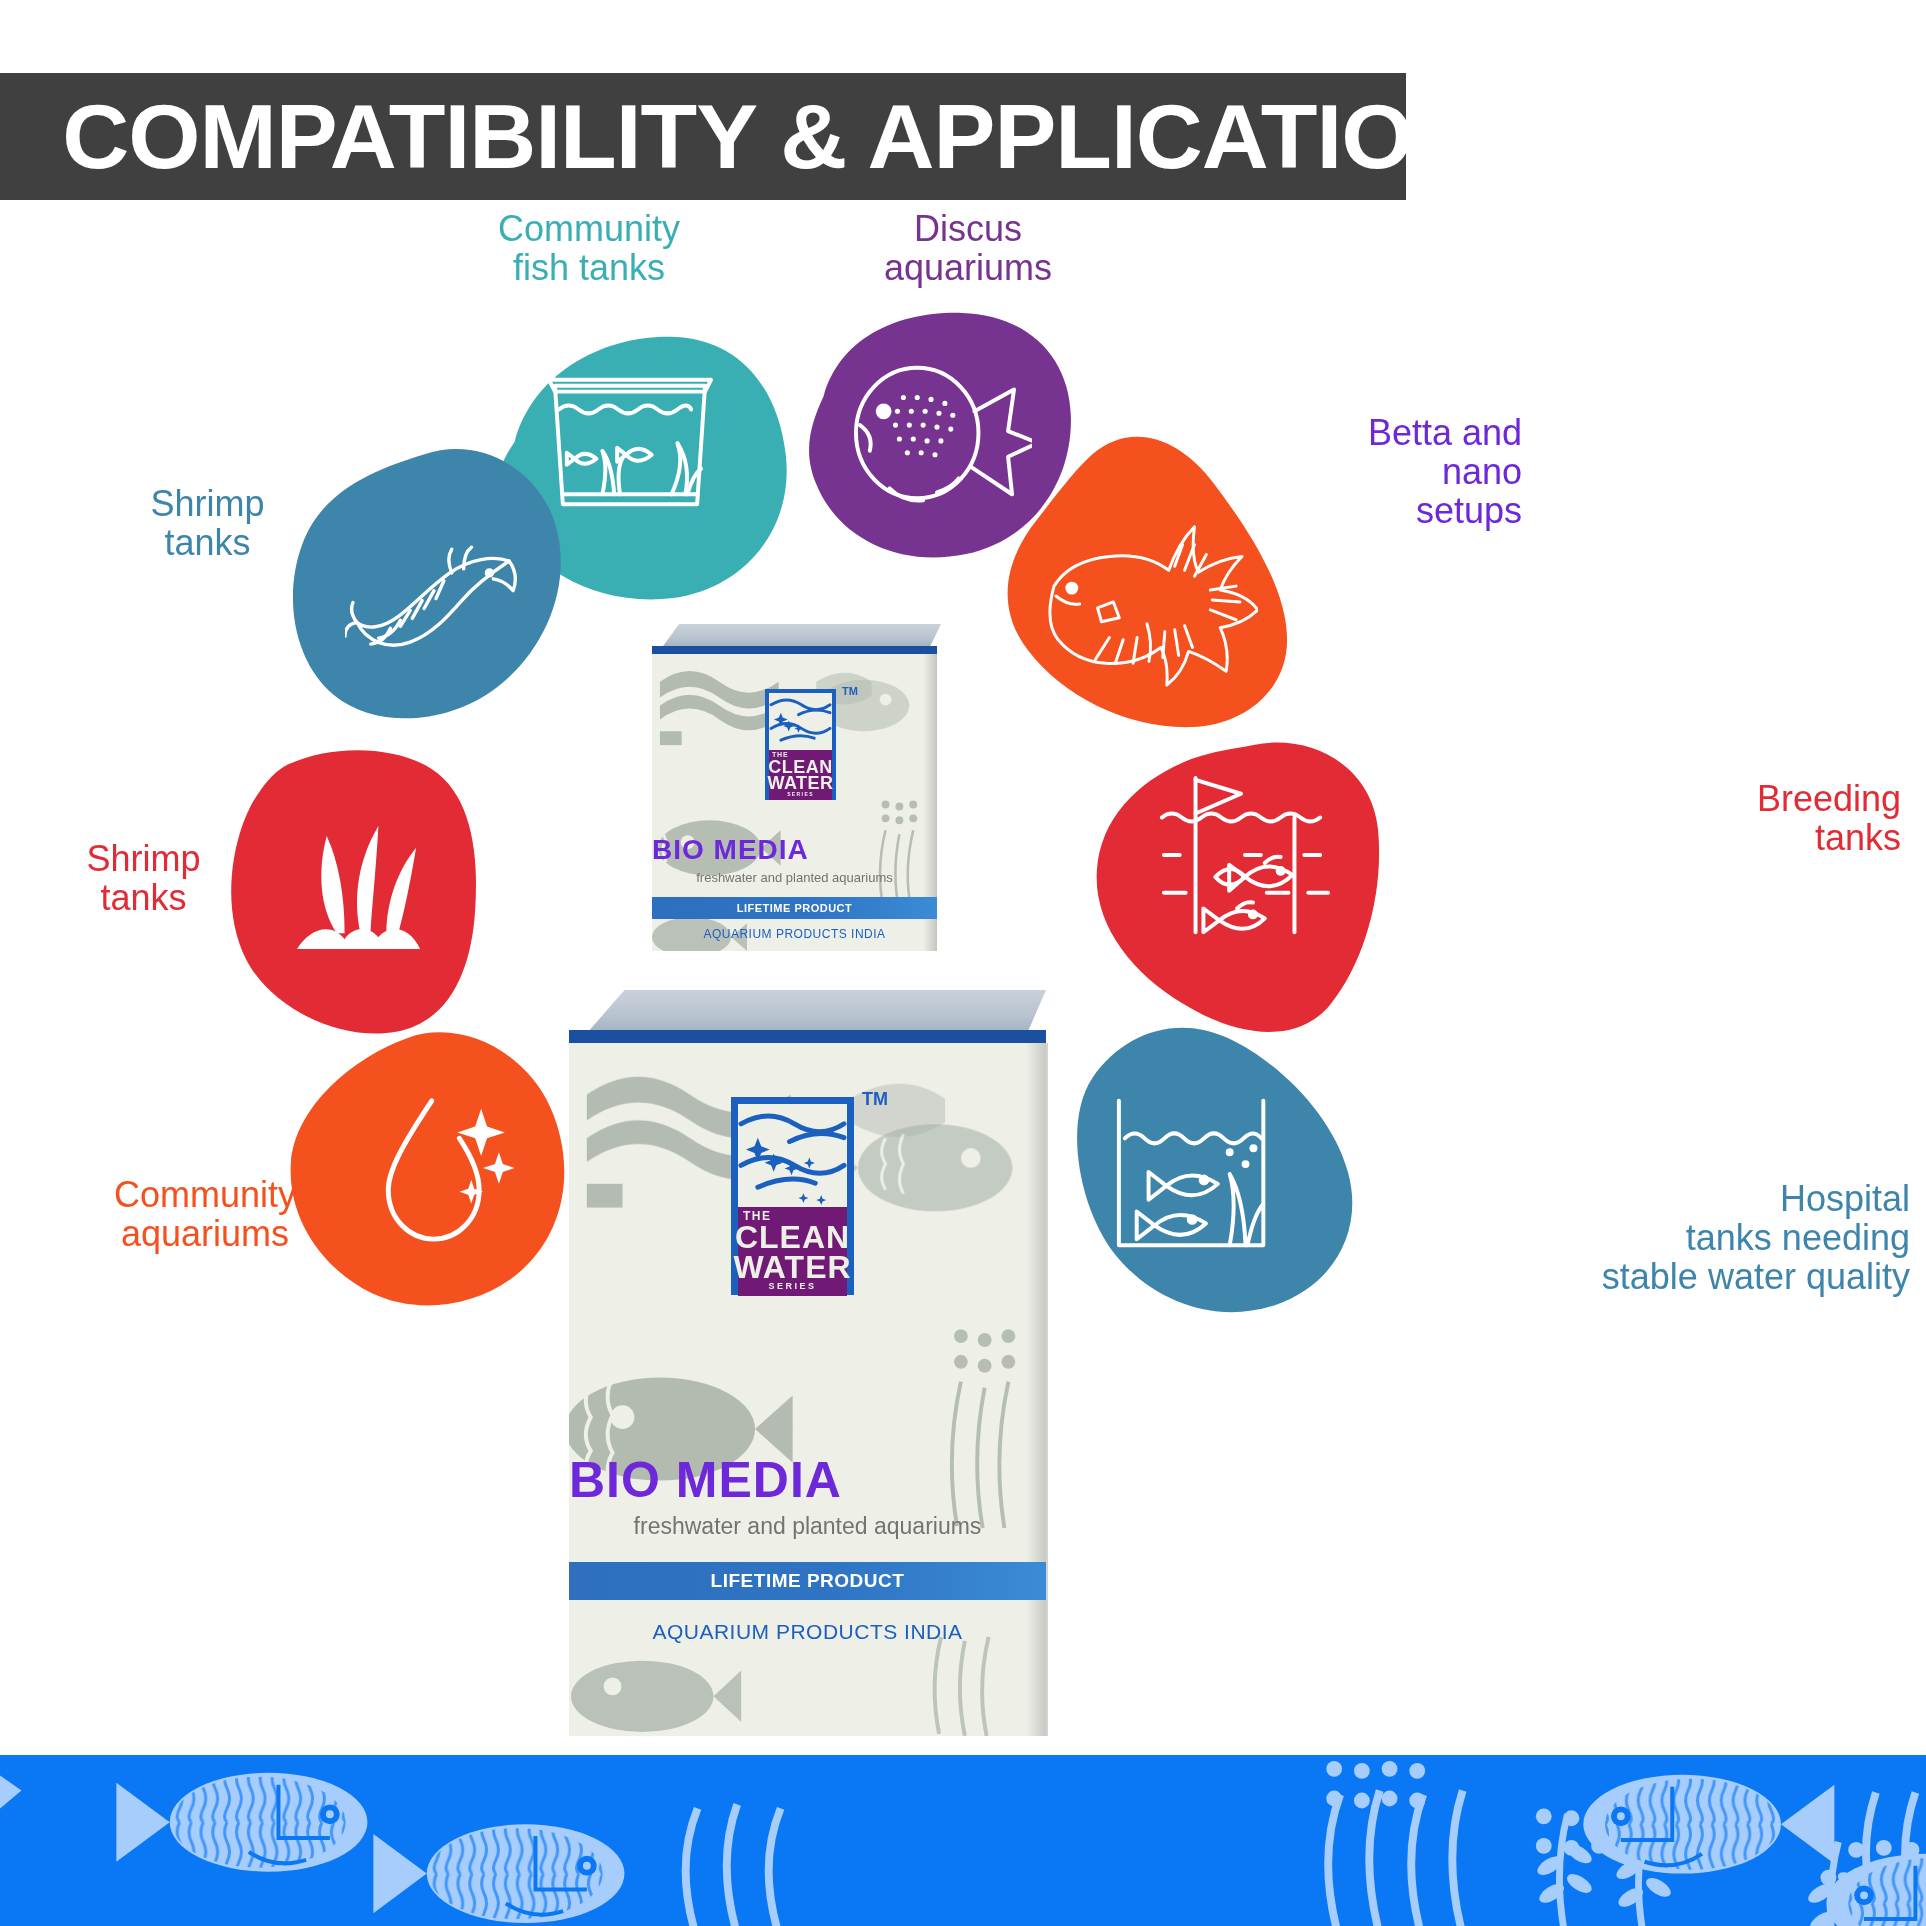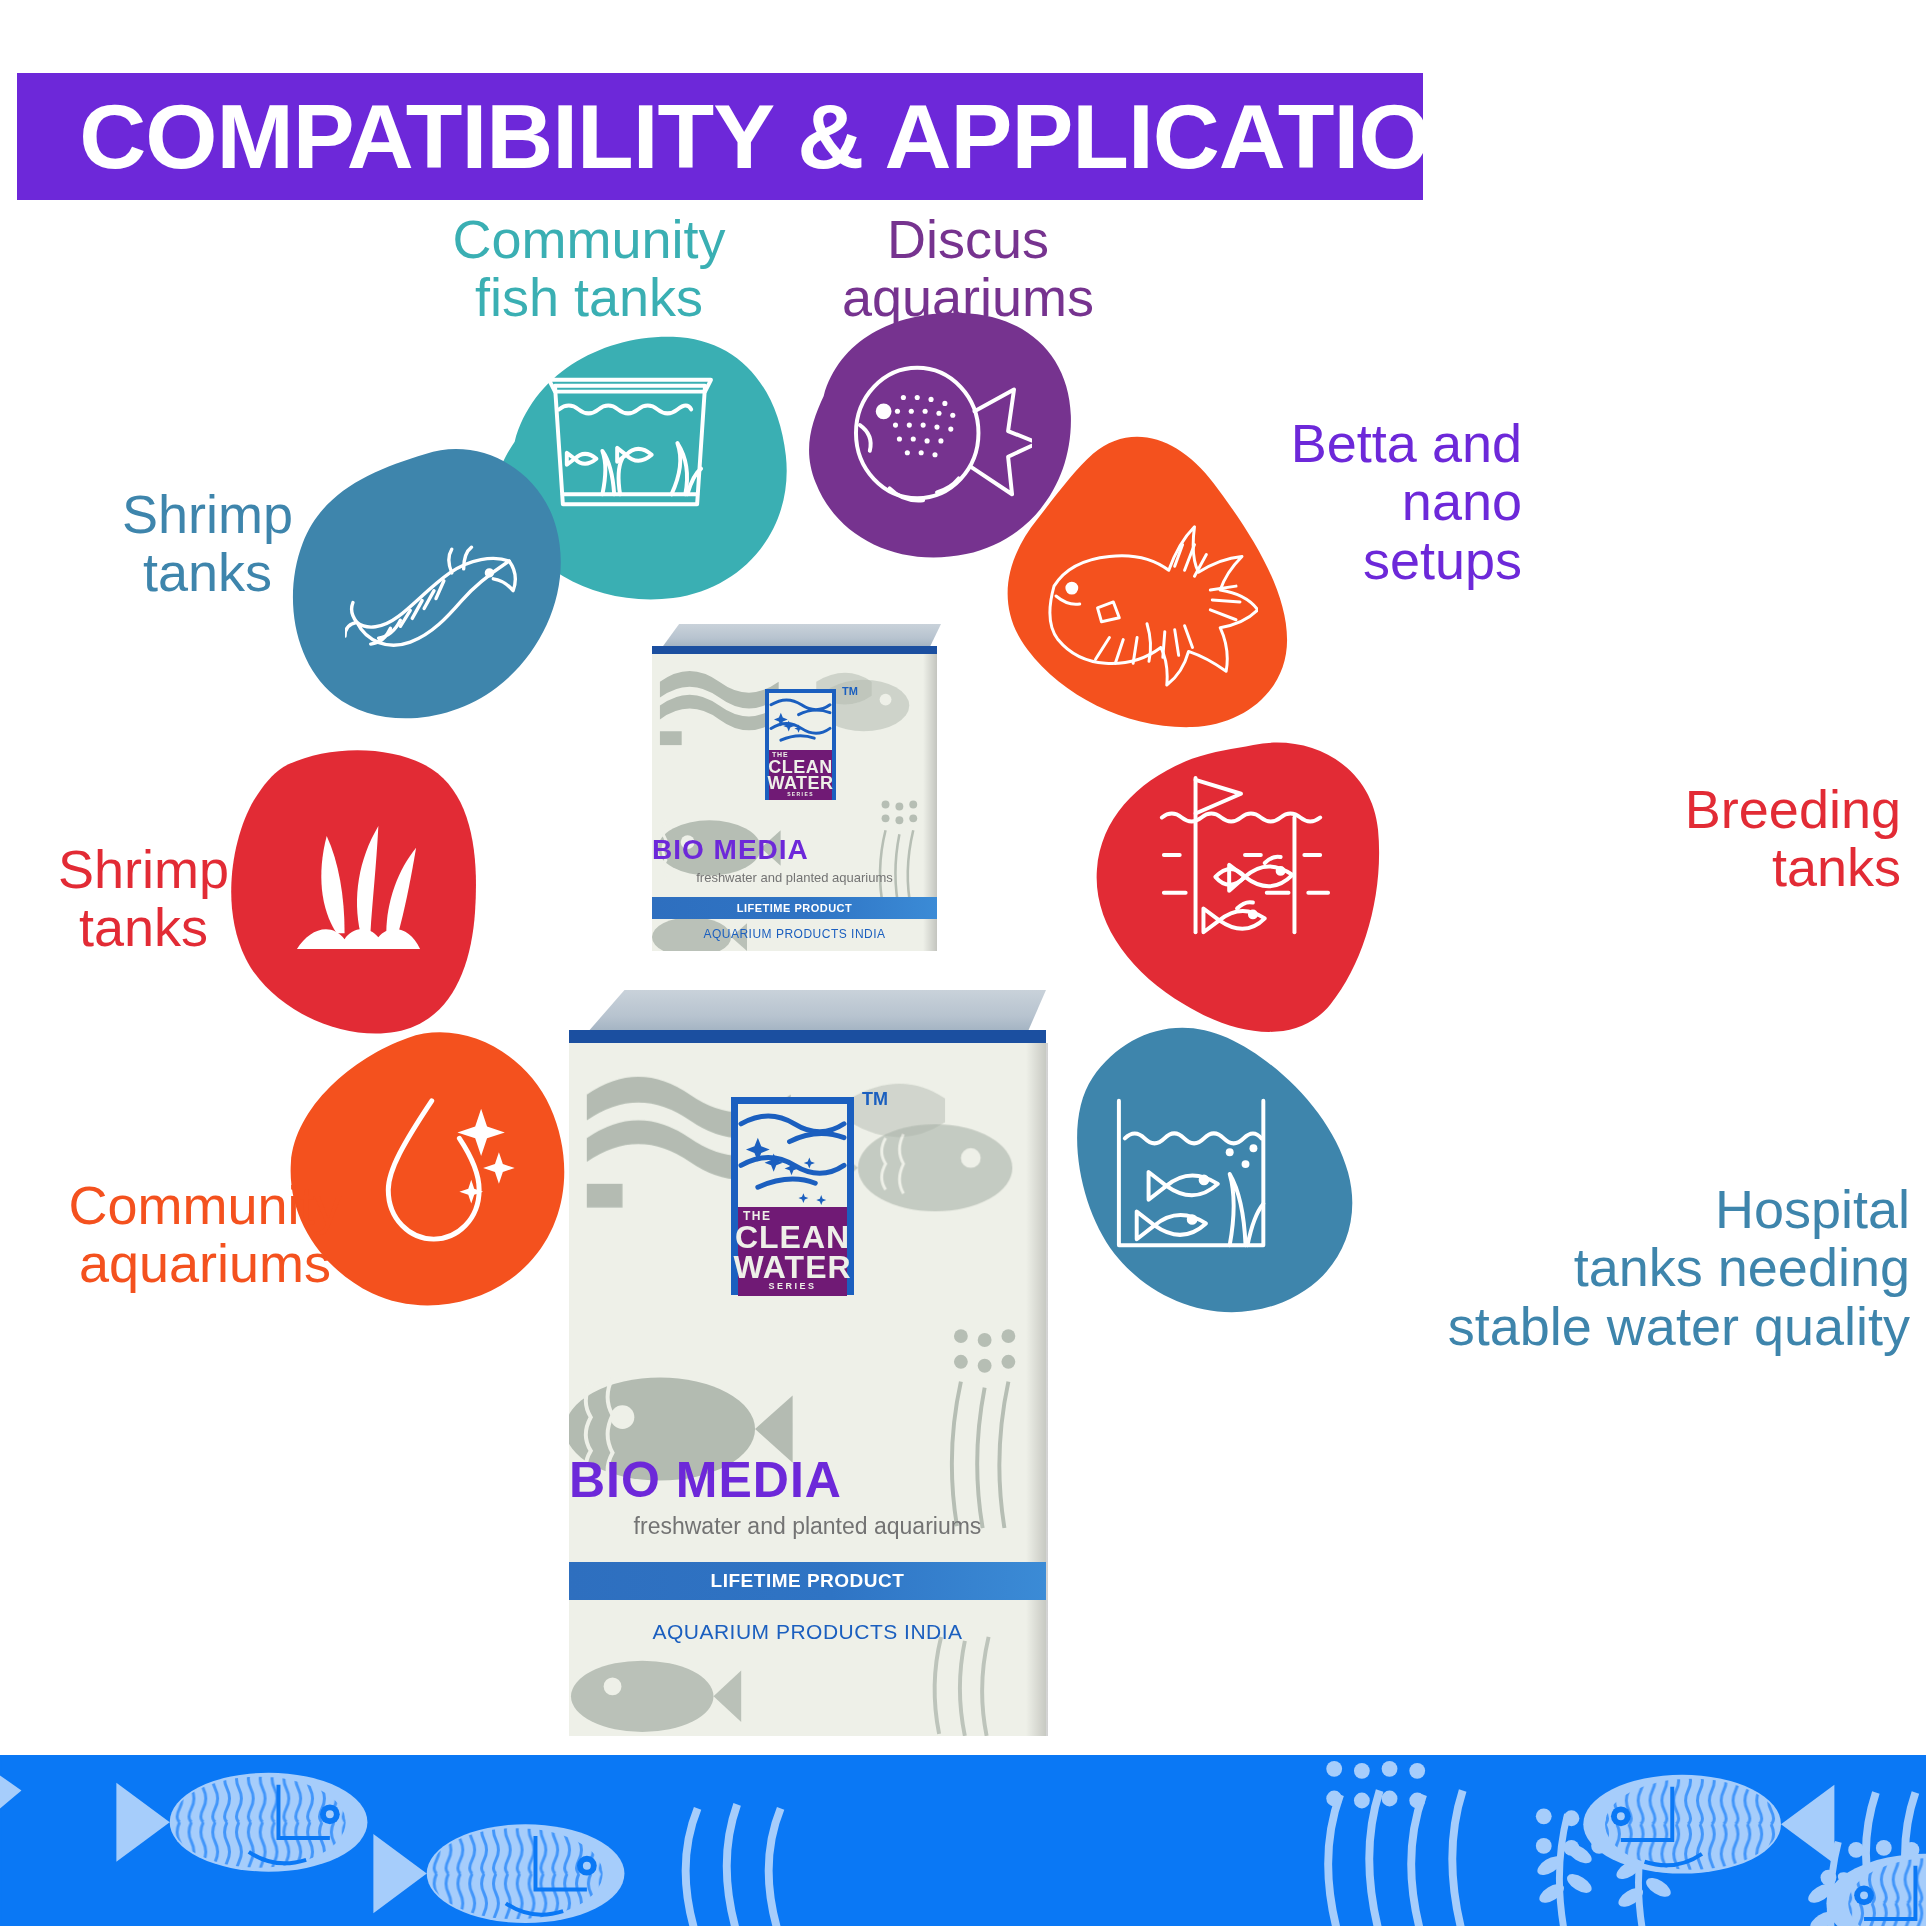--- a/index.html
+++ b/index.html
@@ -8,22 +8,22 @@
     background:#ffffff;
     font-family:"Liberation Sans", sans-serif;
     position:relative;
     overflow:hidden;
   }
 
   
   #title-banner{
     position:absolute; left:0; top:73px;
     width:1406px; height:127px;
-    background:#6d28d9;
-    display:flex; align-items:center;margin-left:17px;
+    background:#404040;
+    display:flex; align-items:center;
   }
   #title-text{
     color:#ffffff;
     font-family:"Liberation Sans Narrow","Liberation Sans",sans-serif;
     font-weight:bold;
     font-size:91px;
     letter-spacing:-1px;
     padding-left:61px;
     transform:scaleX(1.02);
     transform-origin:left center;
@@ -42,21 +42,21 @@
     display:flex; align-items:center; justify-content:center;
     pointer-events:none;
   }
   .tile-icon svg{ display:block; }
 
   
   .label{
     position:absolute;
     font-family:"Liberation Sans", sans-serif;
     font-weight:normal;
-    font-size:54px;
+    font-size:36px;
     line-height:1.08;
     white-space:pre-line;
   }
   .lbl-center{ text-align:center; }
   .lbl-right { text-align:right; }
 
   
   .product-box{ position:absolute; }
   .box-face{
     position:absolute; inset:0;

